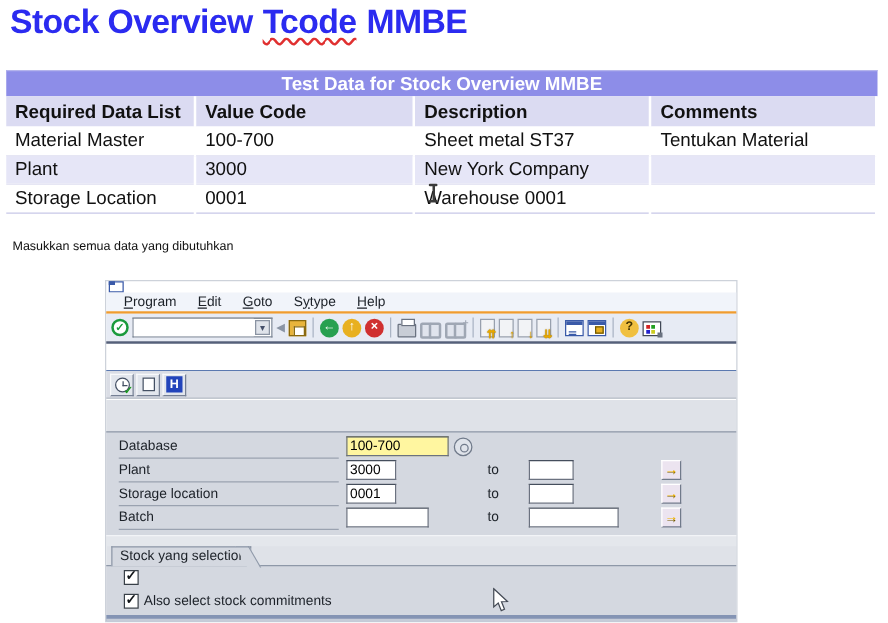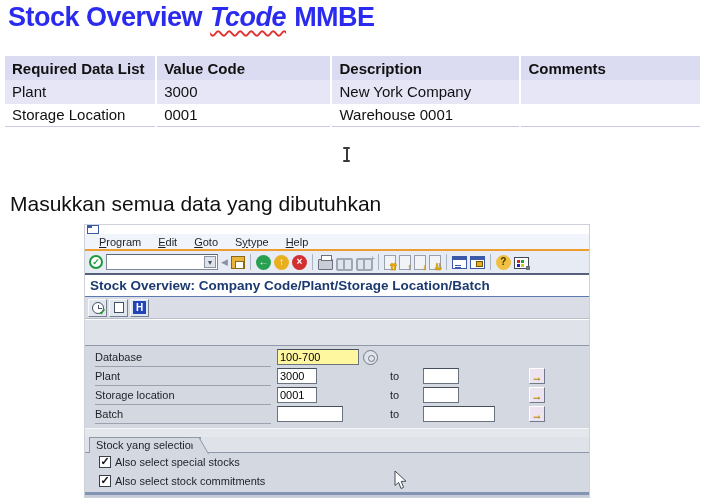--- a/index.html
+++ b/index.html
@@ -5,21 +5,21 @@
   * { margin:0; padding:0; box-sizing:border-box; }
   html,body { width:710px; height:498px; background:#fff; overflow:hidden;
               font-family:"Liberation Sans", sans-serif; }
   .page { position:relative; width:710px; height:498px; background:#fff; }
 
   
   .doc-title { position:absolute; left:8px; top:2px; font-size:27px; font-weight:bold;
                color:#2b2bf0; letter-spacing:-0.5px; }
   .misspelled { text-decoration-line:underline; text-decoration-style:wavy;
                 text-decoration-color:#e03030; text-decoration-thickness:2px;
-                text-underline-offset:4px; margin:0 8px;font-style:italic; }
+                text-underline-offset:4px; margin:0 8px; }
   .t-pre { margin-right:0px;text-align:right; } .t-post { margin-left:0px; }
 
   
   .ttable { position:absolute; left:5px; top:56px; width:697px; border-collapse:collapse;
             font-size:15px; color:#111; }
   .ttable caption { background:#8d8de8; color:#fff; font-weight:bold; font-size:15px;
                     height:21px; line-height:21px; text-align:center;
                     border-top:1px solid #b4b4ec; }
   .ttable th { background:#dbdbf2; font-weight:bold; text-align:left; height:24px;
                padding:0 0 0 7px; border-right:2px solid #fff; }
@@ -29,21 +29,21 @@
   .ttable tr:last-child td { border-bottom:1px solid #c8c8e8; }
   .c1{width:144px;} .c2{width:167px;} .c3{width:180px;} .c4{width:172px;}
 
   
   .ibeam { position:absolute; left:342px; top:147px; width:9px; height:15px; }
   .ibeam i { position:absolute; left:3.5px; top:1px; width:2px; height:13px; background:#3a3a3a; }
   .ibeam::before, .ibeam::after { content:""; position:absolute; left:1px; width:7px;
         height:2px; background:#3a3a3a; border-radius:1px; }
   .ibeam::before { top:0; } .ibeam::after { bottom:0; }
 
-  .note { position:absolute; left:10px; top:192px; font-size:21px; color:#101010; }
+  .note { position:absolute; left:10px; top:192px; font-size:10px; color:#101010; }
 
   
   .sap { position:absolute; left:85px; top:225px; width:504px; height:272px;
          font-size:11px; color:#1c2128; outline:1px solid #cdd2da; background:#fff; }
 
   .sap-win-icon { position:absolute; left:2px; top:0px; width:12px; height:9px;
          border:1px solid #3a5aa8; background:#fff; }
   .sap-win-icon::before { content:""; position:absolute; left:-1px; top:-1px; width:5px;
          height:3px; background:#3a5aa8; }
 
@@ -173,26 +173,33 @@
   .mouse-cursor { position:absolute; left:308px; top:245px; width:14px; height:20px; z-index:5; }
 </style>
 </head>
 <body>
 
 <div class="page">
 
   <h1 class="doc-title"><span class="t-pre">Stock Overview</span><span class="misspelled">Tcode</span><span class="t-post">MMBE</span></h1>
 
   <table class="ttable">
+    <caption>Test Data for Stock Overview MMBE</caption>
     <tbody>
         <tr>
       <th class="c1">Required Data List</th>
       <th class="c2">Value Code</th>
       <th class="c3">Description</th>
       <th class="c4">Comments</th>
+    </tr>
+    <tr>
+      <td>Material Master</td>
+      <td>100-700</td>
+      <td>Sheet metal ST37</td>
+      <td>Tentukan Material</td>
     </tr>
     <tr class="alt">
       <td>Plant</td>
       <td>3000</td>
       <td>New York Company</td>
       <td></td>
     </tr>
     <tr>
       <td>Storage Location</td>
       <td>0001</td>
@@ -251,21 +258,20 @@
         </span>
       <span class="sep"></span>
       <span class="win-icon session"></span>
       <span class="win-icon shortcut"></span>
       <span class="sep"></span>
       <span class="circle-btn help-btn">?</span>
       <span class="customize-icon"></span>
     </div>
     <div class="tb-dark-line"></div>
 
-    <div class="sap-title">Stock Overview: Company Code/Plant/Storage Location/Batch</div>
     <div class="title-line"></div>
 
     <div class="app-toolbar">
       <span class="sap-btn">
           <span class="clock">
             <em>✓</em>
           </span>
         </span>
       <span class="sap-btn">
           <span class="variant"></span>
@@ -308,21 +314,20 @@
       </span>
 
     <div class="gap-strip" style="top:203px; height:9px;"></div>
 
     <div class="group-tab" style="left:4px; top:212px;">Stock yang selection</div>
     <div class="group-panel" style="top:227px; height:40px;"></div>
 
     <span class="cbx" style="top:231px;">
         <span>✓</span>
       </span>
-    <span class="cb-label" style="top:231px;">Also select special stocks</span>
 
     <span class="cbx" style="top:250px;">
         <span>✓</span>
       </span>
     <span class="cb-label" style="top:250px;text-align:right;">Also select stock commitments</span>
 
     <div class="win-bottom"></div>
 
     <svg class="mouse-cursor" viewBox="0 0 14 20">
       <path d="M2 1 L2 15.5 L5.6 12.4 L8 18.5 L10.6 17.4 L8.2 11.4 L13 11.2 Z" fill="#ffffff" stroke="#444a55" stroke-width="1"></path>

